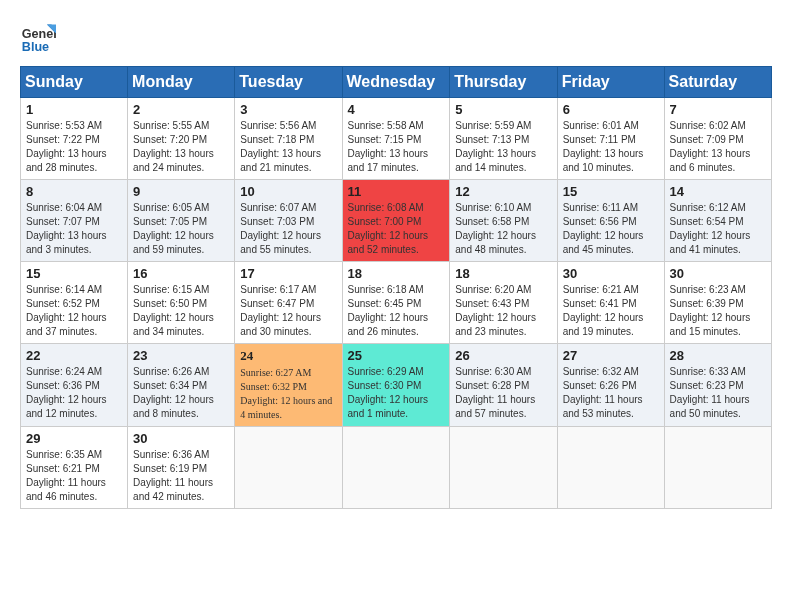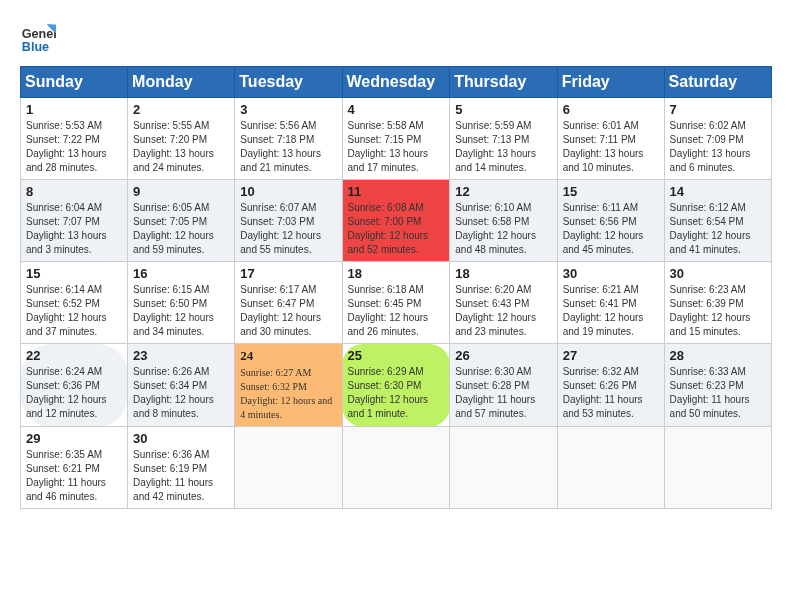--- a/index.html
+++ b/index.html
@@ -155,27 +155,27 @@
         <td><span class="day-number">18</span>
     <span class="day-info">Sunrise: 6:18 AM<br>Sunset: 6:45 PM<br>Daylight: 12 hours and 26 minutes.</span></td>
         <td><span class="day-number">18</span>
     <span class="day-info">Sunrise: 6:20 AM<br>Sunset: 6:43 PM<br>Daylight: 12 hours and 23 minutes.</span></td>
         <td><span class="day-number">30</span>
     <span class="day-info">Sunrise: 6:21 AM<br>Sunset: 6:41 PM<br>Daylight: 12 hours and 19 minutes.</span></td>
         <td><span class="day-number">30</span>
     <span class="day-info">Sunrise: 6:23 AM<br>Sunset: 6:39 PM<br>Daylight: 12 hours and 15 minutes.</span></td>
       </tr>
       <tr>
-        <td style="background-color: rgb(238, 242, 247); border-radius: 31px;"><span class="day-number">22</span>
+        <td style="background-color: rgb(238, 242, 247);"><span class="day-number">22</span>
     <span class="day-info">Sunrise: 6:24 AM<br>Sunset: 6:36 PM<br>Daylight: 12 hours and 12 minutes.</span></td>
         <td style="background-color: rgb(238, 242, 247);"><span class="day-number">23</span>
     <span class="day-info">Sunrise: 6:26 AM<br>Sunset: 6:34 PM<br>Daylight: 12 hours and 8 minutes.</span></td>
         <td style="background-color: #fdba74; font-family: Liberation Serif, serif;"><span class="day-number">24</span>
     <span class="day-info">Sunrise: 6:27 AM<br>Sunset: 6:32 PM<br>Daylight: 12 hours and 4 minutes.</span></td>
-        <td style="background-color: #bef264; border-radius: 21px;"><span class="day-number">25</span>
+        <td style="background-color: #5eead4;"><span class="day-number">25</span>
     <span class="day-info">Sunrise: 6:29 AM<br>Sunset: 6:30 PM<br>Daylight: 12 hours and 1 minute.</span></td>
         <td style="background-color: rgb(238, 242, 247);"><span class="day-number">26</span>
     <span class="day-info">Sunrise: 6:30 AM<br>Sunset: 6:28 PM<br>Daylight: 11 hours and 57 minutes.</span></td>
         <td style="background-color: rgb(238, 242, 247);"><span class="day-number">27</span>
     <span class="day-info">Sunrise: 6:32 AM<br>Sunset: 6:26 PM<br>Daylight: 11 hours and 53 minutes.</span></td>
         <td style="background-color: rgb(238, 242, 247);"><span class="day-number">28</span>
     <span class="day-info">Sunrise: 6:33 AM<br>Sunset: 6:23 PM<br>Daylight: 11 hours and 50 minutes.</span></td>
       </tr>
       <tr>
         <td><span class="day-number">29</span>

